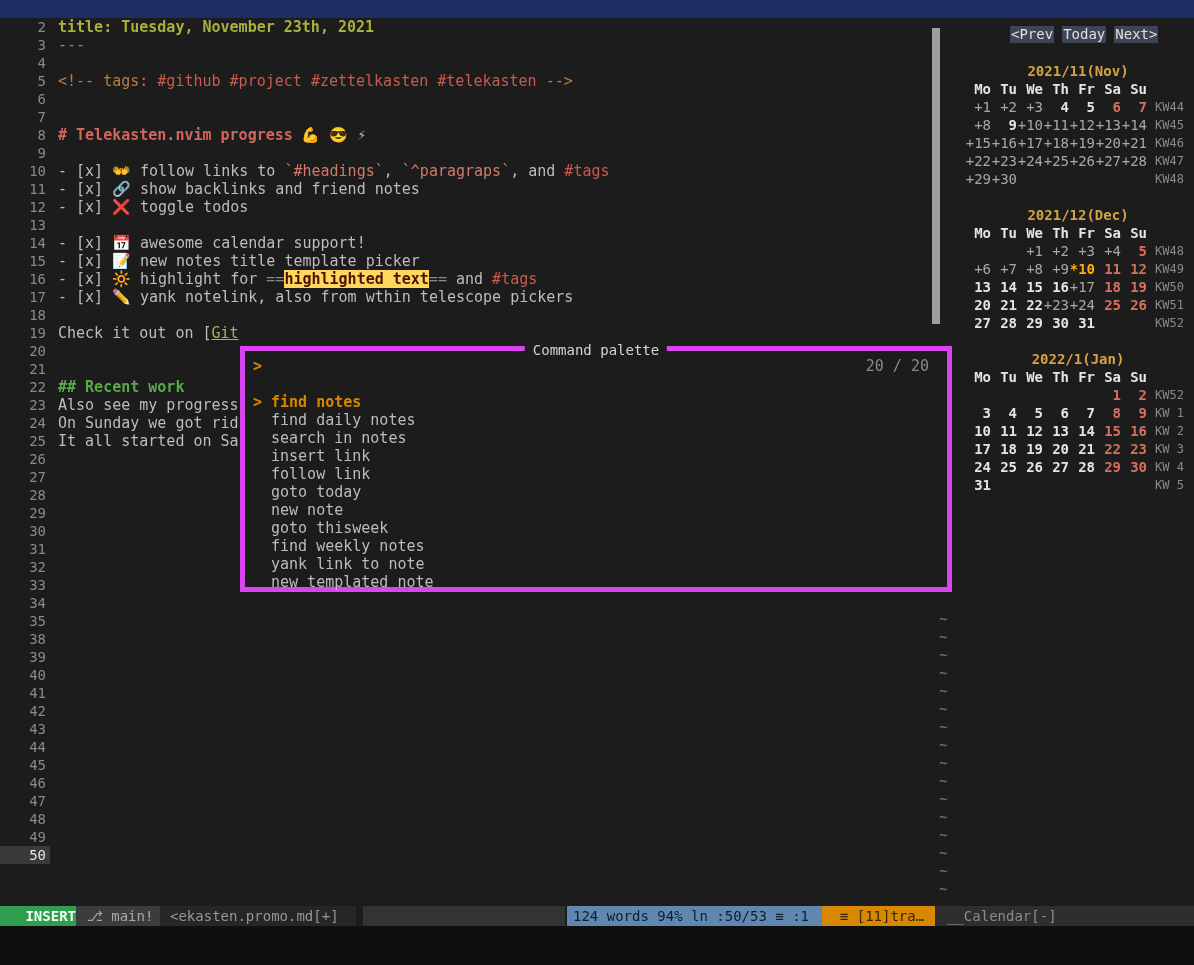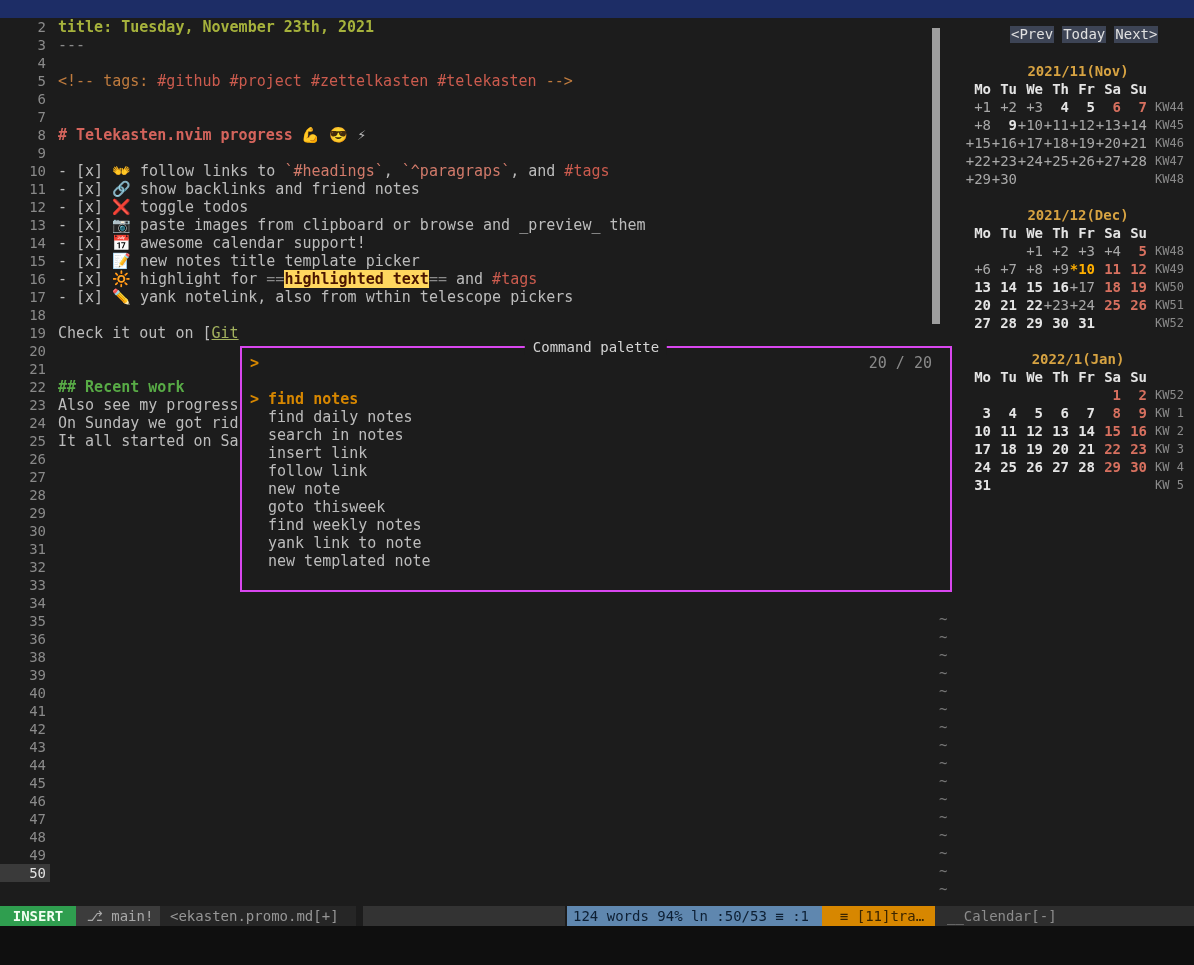--- a/index.html
+++ b/index.html
@@ -52,40 +52,40 @@
   .cal-hd { color:#e4e4e4; font-weight:bold; }
   .cal-p { color:#e4e4e4; font-weight:bold; }
   .cal-o { color:#a8a8a8; }
   .cal-w { color:#d7705f; font-weight:bold; }
   .cal-t { color:#ffaf00; font-weight:bold; }
   .cal-b { }
   .kw { margin-left:8px; color:#8a8a8a; font-size:12px; }
 
   
   .palette { position:absolute; left:240px; top:328px; width:712px; height:246px;
-             background:#1c1c1c; border:2px solid #d946ef; z-index:5; }
+             background:#1c1c1c; border:5px solid #d946ef; z-index:5; }
   .palette-title { position:absolute; top:-9px; left:50%; transform:translateX(-50%);
                    background:#1c1c1c; padding:0 8px; color:#d4d4d4; font-size:14px;
                    line-height:16px; white-space:pre; }
   .prompt-row { height:18px; line-height:18px; margin-top:6px; padding:0 8px;
                 display:flex; font-size:15px; }
   .prompt-caret { color:#d78700; font-weight:bold; }
   .prompt-input { flex:1; }
   .prompt-count { color:#8a8a8a; padding-right:10px;margin-left:12px; }
   .palette-list { margin-top:18px; }
   .palette-item { height:18px; line-height:18px; display:flex; padding:0 8px;
                   font-size:15px; cursor:default; }
   .item-caret { width:18px; min-width:18px; color:#d78700; font-weight:bold; white-space:pre; }
   .item-label { color:#bcbcbc; white-space:pre; }
   .palette-item.selected .item-label { color:#d78700; font-weight:bold; }
 
   
   .statusline { position:absolute; left:0; top:906px; width:1194px; height:20px; background:#1c1c1c; }
   .seg { position:absolute; top:0; height:20px; line-height:20px; font-size:14px; white-space:pre; overflow:hidden; }
-  .seg-mode   { left:0; width:76px; text-align:center; background:#2f9e4f; color:#f2fff2; font-weight:bold; }
+  .seg-mode   { left:0; width:76px; text-align:right; background:#2f9e4f; color:#f2fff2; font-weight:bold; }
   .seg-branch { left:76px; width:88px; text-align:center; background:#3c3c3c; color:#a8a8a8; }
   .seg-file   { left:160px; width:196px; padding:0 10px; background:#262626; color:#969696; }
   .seg-ft     { left:363px; width:202px; padding:0 8px; background:#333333; color:#9e9e9e; }
   .seg-stats  { left:567px; width:255px; padding:0 6px; background:#5f87af; color:#0d1f33; }
   .seg-buf    { left:822px; width:120px; text-align:center; background:#d78700; color:#3a2500; }
   .seg-cal    { left:935px; width:259px; padding-left:12px; background:#2e2e2e; color:#8c8c8c; }
 
   
   .cmdline { position:absolute; left:0; top:926px; width:1194px; height:18px; background:#0f0f0f;
              color:#cacaca; font-size:15px; line-height:18px; padding-left:5px; white-space:pre; }
@@ -142,21 +142,20 @@
         <div class="editor-line">
           <span class="gutter">11</span>
           <span class="line-content"><span class="sg-n">- [x] 🔗 show backlinks and friend notes</span></span>
         </div>
         <div class="editor-line">
           <span class="gutter">12</span>
           <span class="line-content"><span class="sg-n">- [x] ❌ toggle todos</span></span>
         </div>
         <div class="editor-line">
           <span class="gutter">13</span>
-          <span class="line-content"><span class="sg-n">- [x] 📷 paste images from clipboard or browse and _preview_ them</span></span>
         </div>
         <div class="editor-line">
           <span class="gutter">14</span>
           <span class="line-content"><span class="sg-n">- [x] 📅 awesome calendar support!</span></span>
         </div>
         <div class="editor-line">
           <span class="gutter">15</span>
           <span class="line-content"><span class="sg-n">- [x] 📝 new notes title template picker</span></span>
         </div>
         <div class="editor-line">
@@ -230,24 +229,20 @@
         <div class="editor-line">
           <span class="gutter">33</span>
           <span class="line-content"></span>
         </div>
         <div class="editor-line">
           <span class="gutter">34</span>
           <span class="line-content"></span>
         </div>
         <div class="editor-line">
           <span class="gutter">35</span>
-          <span class="line-content"></span>
-        </div>
-        <div class="editor-line">
-          <span class="gutter">36</span>
           <span class="line-content"></span>
         </div>
         <div class="editor-line">
           <span class="gutter">38</span>
           <span class="line-content"></span>
         </div>
         <div class="editor-line">
           <span class="gutter">39</span>
           <span class="line-content"></span>
         </div>
@@ -544,20 +539,24 @@
           <span class="item-caret"> </span>
           <span class="item-label">search in notes</span>
         </div>
         <div class="palette-item">
           <span class="item-caret"> </span>
           <span class="item-label">insert link</span>
         </div>
         <div class="palette-item">
           <span class="item-caret"> </span>
           <span class="item-label">follow link</span>
+        </div>
+        <div class="palette-item">
+          <span class="item-caret"> </span>
+          <span class="item-label">goto today</span>
         </div>
         <div class="palette-item">
           <span class="item-caret"> </span>
           <span class="item-label">new note</span>
         </div>
         <div class="palette-item">
           <span class="item-caret"> </span>
           <span class="item-label">goto thisweek</span>
         </div>
         <div class="palette-item">

